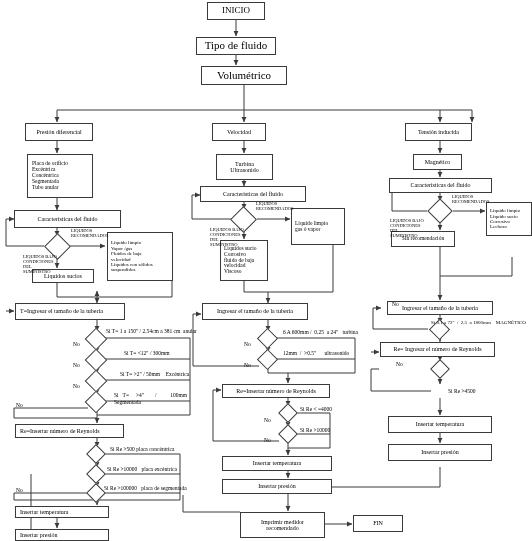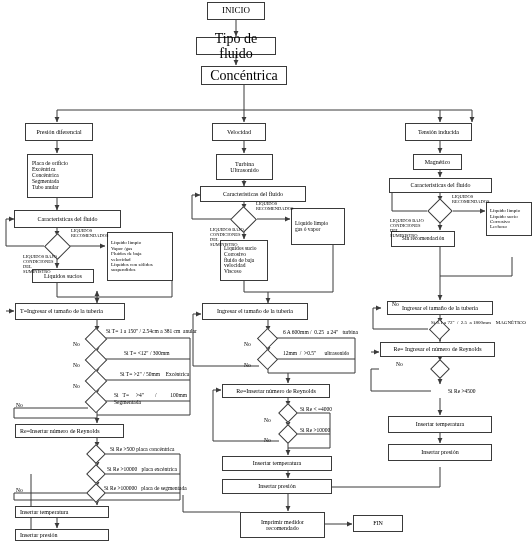--- a/index.html
+++ b/index.html
@@ -8,21 +8,21 @@
   #canvas{position:absolute;left:0;top:0;width:532px;height:380px;}
   .node{position:absolute;box-sizing:border-box;border:1px solid #3a3a3a;
         background:#ffffff;display:flex;align-items:center;justify-content:center;
         text-align:center;line-height:1.08;z-index:3;}
   .node.left{justify-content:flex-start;text-align:left;}
   .node span{display:block;padding:0 2px;}
   .t6{font-size:6px;}
   .t55{font-size:5.5px;}
   .t5{font-size:5px;}
   .t45{font-size:4.5px;}
-  .t8{font-size:14px;}
+  .t8{font-size:11px;}
   .t9{font-size:9px;}
   .diamond{position:absolute;box-sizing:border-box;border:1px solid #3a3a3a;
            background:#fff;transform:rotate(45deg);z-index:3;}
   .lbl{position:absolute;z-index:4;background:transparent;line-height:1.1;
        white-space:pre;}
   svg#wires{position:absolute;left:0;top:0;width:532px;height:541px;z-index:1;}
 </style>
 </head>
 <body>
 
@@ -146,21 +146,21 @@
     </g>
   </svg>
 
   <div class="node t9" style="left:207px;top:2px;width:58px;height:18px;">
     <span>INICIO</span>
   </div>
   <div class="node t8" style="left:196px;top:37px;width:80px;height:18px;">
     <span>Tipo de fluido</span>
   </div>
   <div class="node t8" style="left:201px;top:66px;width:86px;height:19px;">
-    <span>Concéntrica</span>
+    <span>Volumétrico</span>
   </div>
 
   <div class="node t6" style="left:25px;top:123px;width:68px;height:18px;">
     <span>Presión diferencial</span>
   </div>
   <div class="node t6" style="left:212px;top:123px;width:54px;height:18px;">
     <span>Velocidad</span>
   </div>
   <div class="node t6" style="left:405px;top:123px;width:67px;height:18px;">
     <span>Tensión inducida</span>

